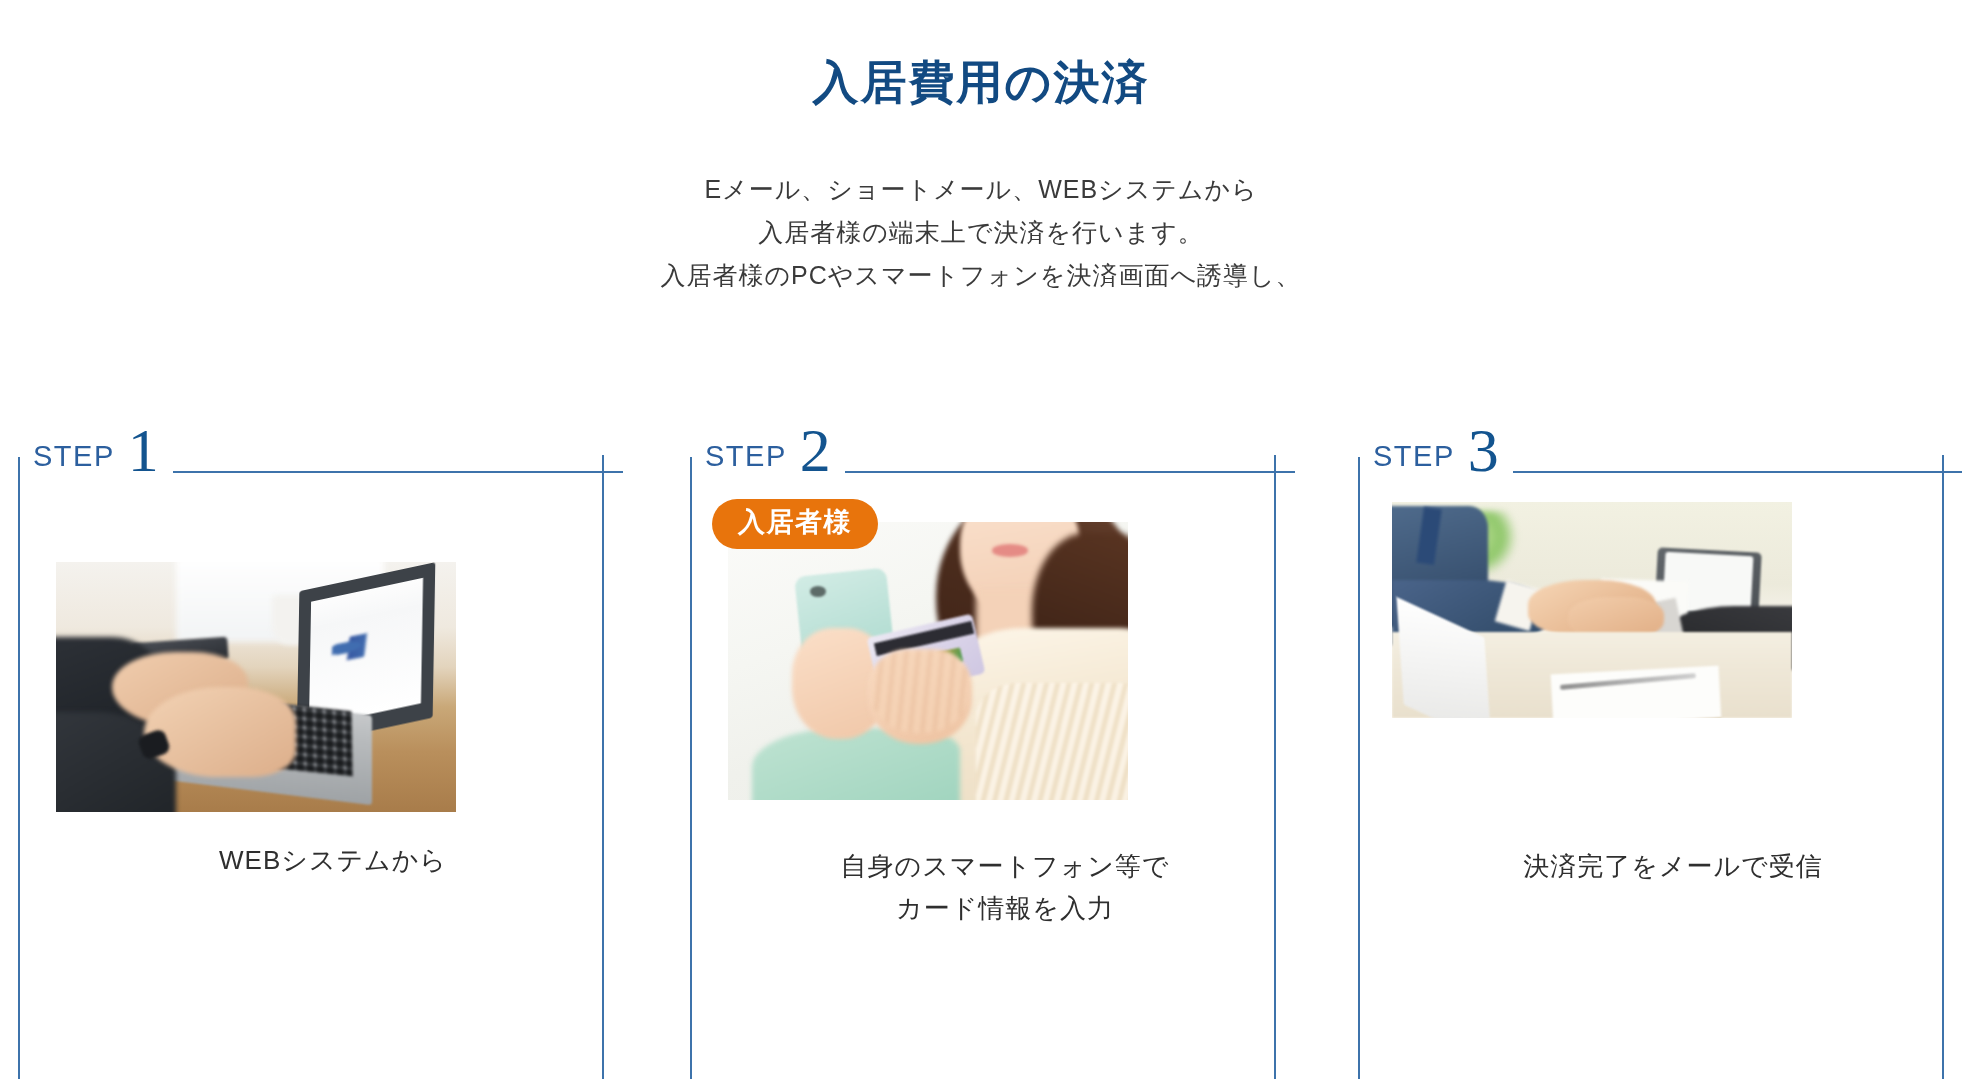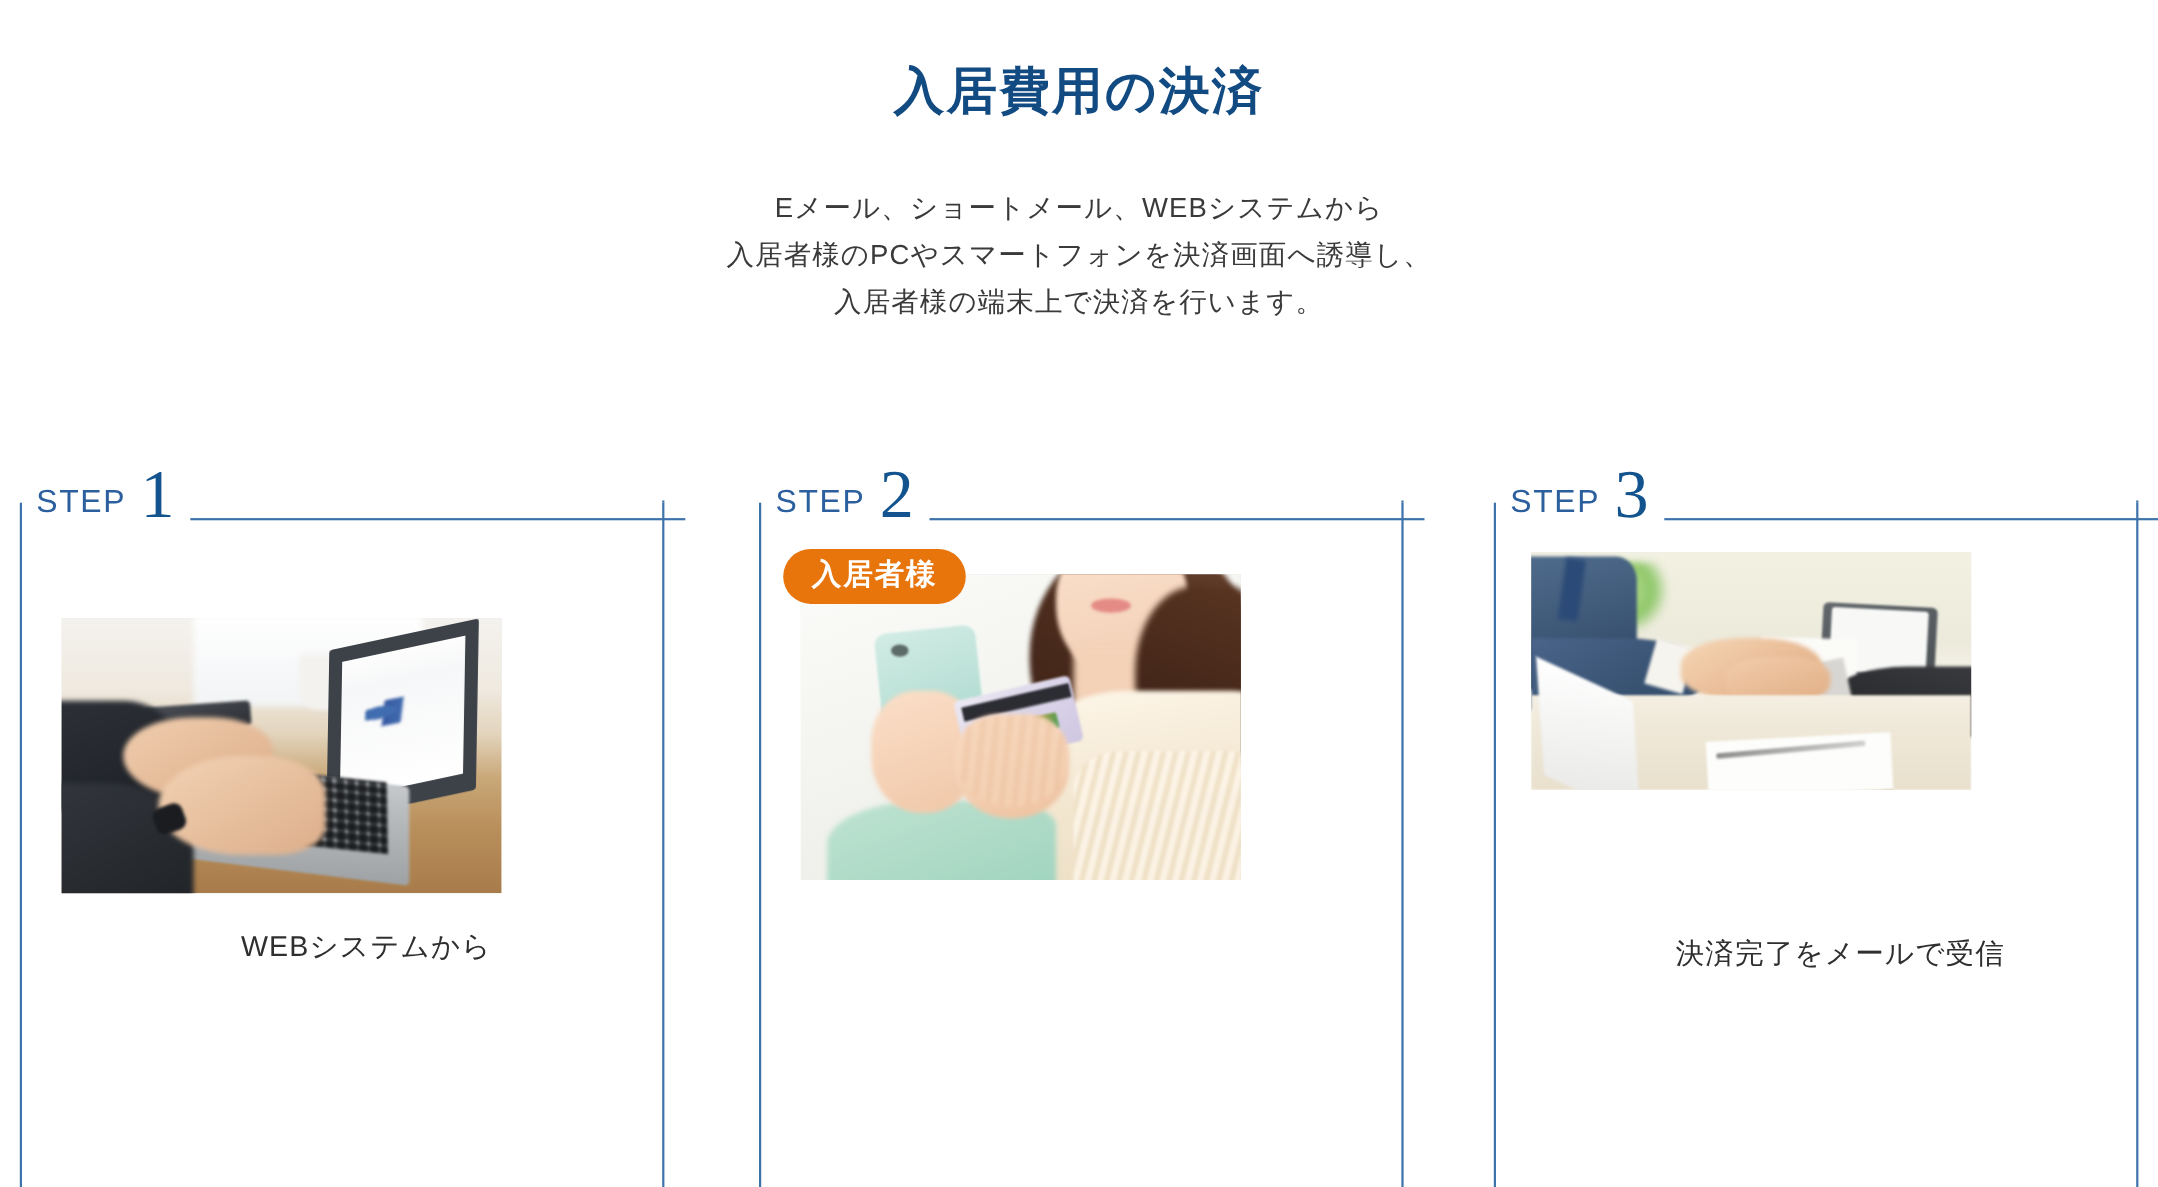--- a/index.html
+++ b/index.html
@@ -468,22 +468,22 @@
   .cap-3 { top: 388px; }
   .caption div { white-space: nowrap; padding-left: 40px; }
 </style>
 </head>
 <body>
 
 <h1 class="page-title">入居費用の決済</h1>
 
 <div class="lead">
   <div>Eメール、ショートメール、WEBシステムから</div>
+  <div>入居者様の端末上で決済を行います。</div>
   <div>入居者様のPCやスマートフォンを決済画面へ誘導し、</div>
-  <div>入居者様の端末上で決済を行います。</div>
 </div>
 
 <div class="steps">
 
   <div class="step step-1">
     <div class="step-head">
       <span class="step-word">STEP</span>
       <span class="step-num">1</span>
       <span class="step-rule"></span>
     </div>
@@ -529,20 +529,24 @@
         <div class="ph-layer p2-sweaterRib"></div>
         <div class="ph-layer p2-lap"></div>
         <div class="ph-layer p2-phone"></div>
         <div class="ph-layer p2-phone-cam"></div>
         <div class="ph-layer p2-handL"></div>
         <div class="ph-layer p2-card"></div>
         <div class="ph-layer p2-card-stripe"></div>
         <div class="ph-layer p2-card-chip"></div>
         <div class="ph-layer p2-handR"></div>
         <div class="ph-layer p2-fingers"></div>
+      </div>
+      <div class="caption cap-2">
+        <div>自身のスマートフォン等で</div>
+        <div>カード情報を入力</div>
       </div>
     </div>
   </div>
 
   <div class="step step-3">
     <div class="step-head">
       <span class="step-word">STEP</span>
       <span class="step-num">3</span>
       <span class="step-rule"></span>
     </div>

